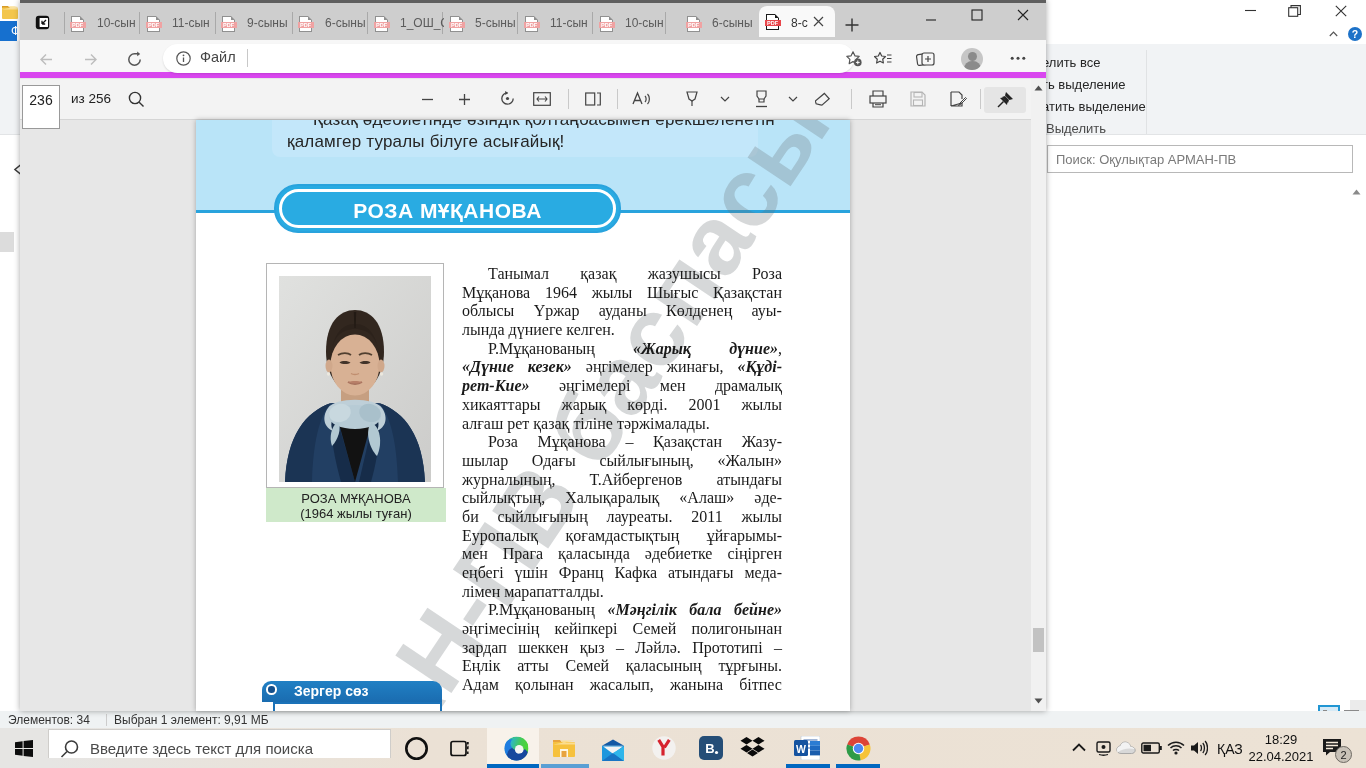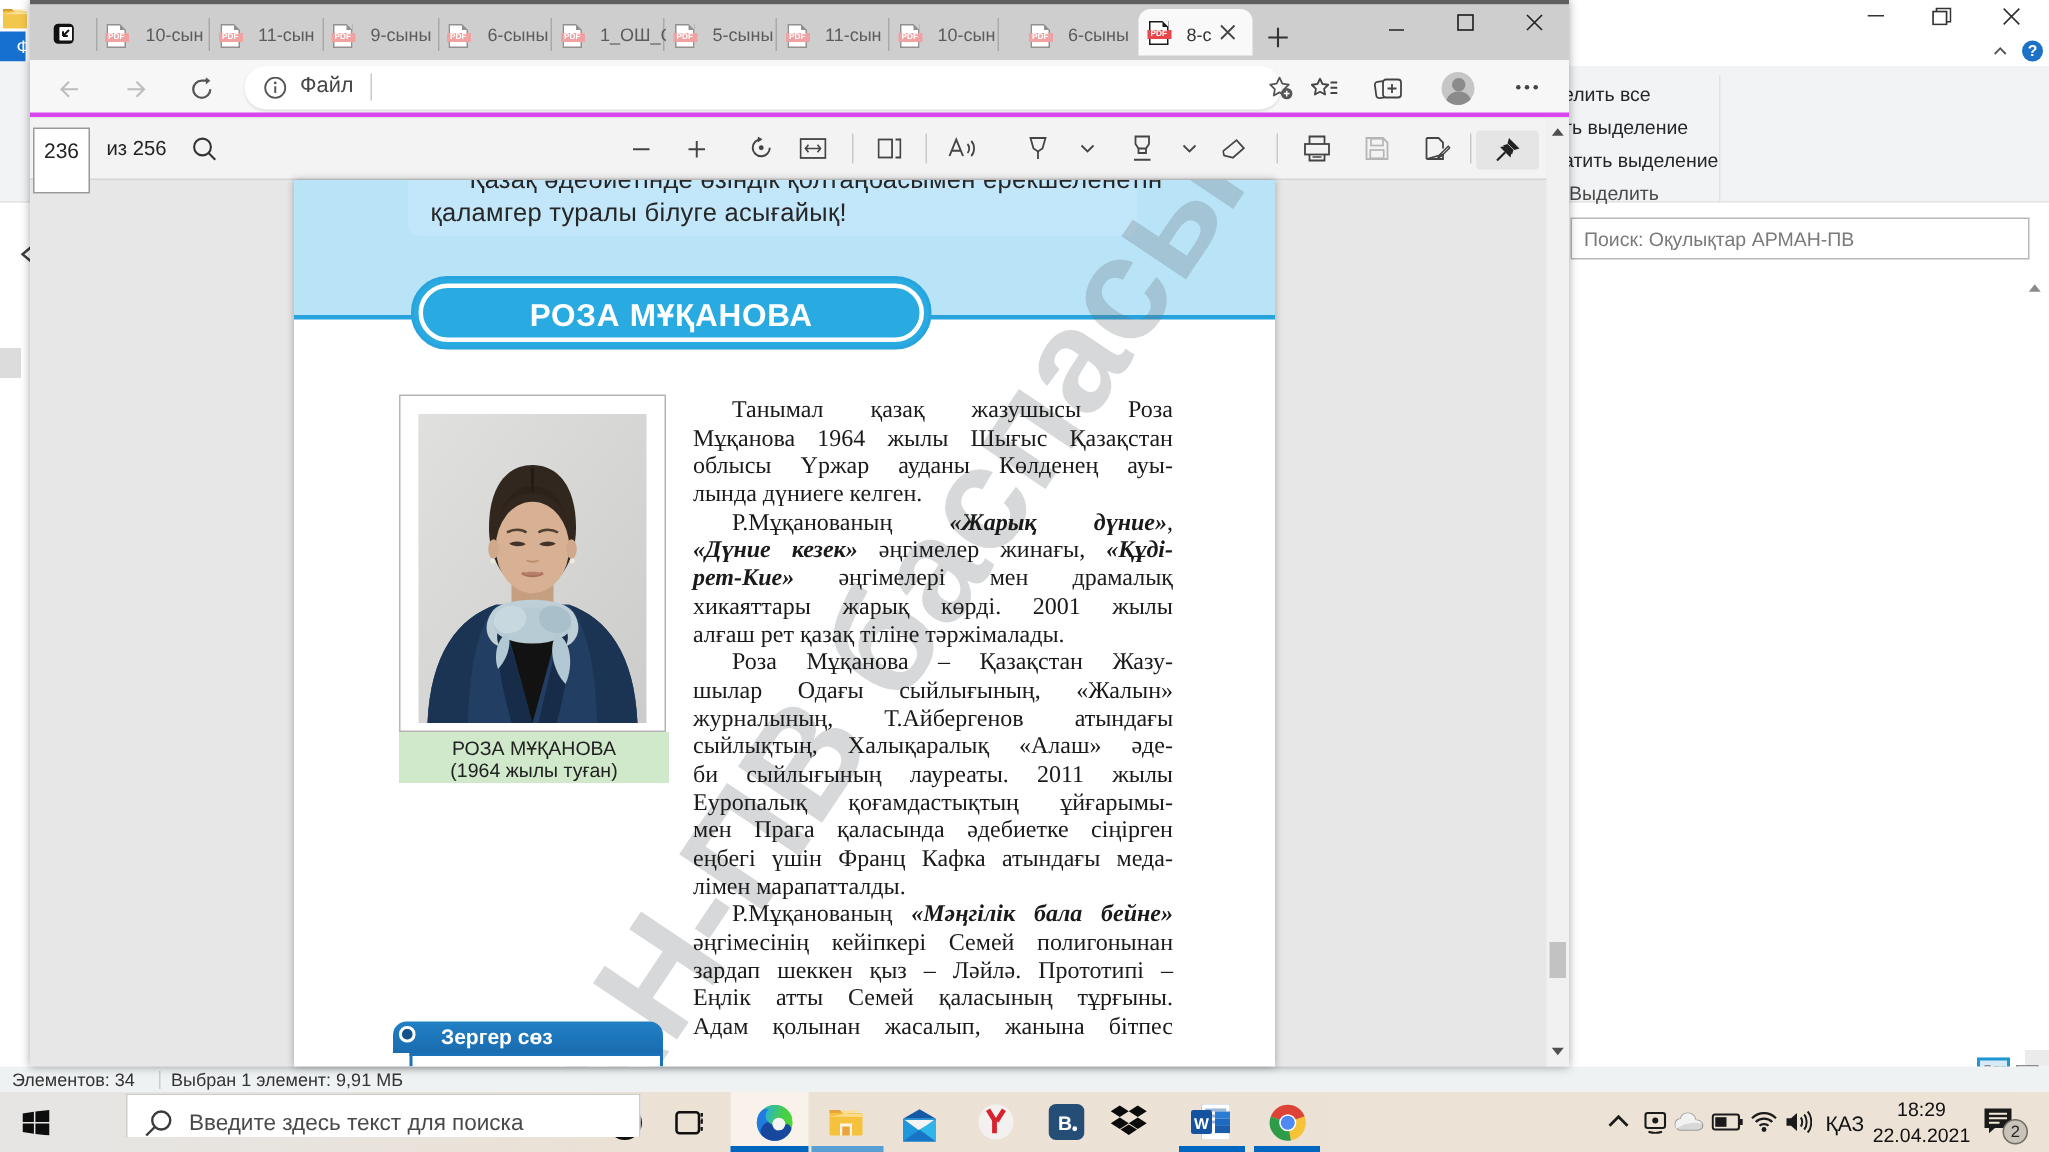--- a/index.html
+++ b/index.html
@@ -11,37 +11,37 @@
 #explorer { left:0; top:0; width:1366px; height:728px; background:#fff; }
 #exp-ribbon { left:0; top:44px; width:1366px; height:91px; background:#f1f3f5; border-bottom:1px solid #e2e4e6; }
 .exp-item { position:absolute; font-size:13px; color:#262626; }
 #exp-sep1 { left:1146px; top:50px; width:1px; height:84px; background:#e0e2e4; }
 #exp-search { left:1047px; top:145px; width:306px; height:28px; background:#fff; border:1px solid #b8b8b8; }
 #exp-search span { position:absolute; left:8px; top:6px; font-size:13px; color:#7a7a7a; }
 #exp-status { left:0; top:711px; width:1366px; height:17px; background:#eff2f3; font-size:12px; color:#333; }
 
 
 #taskbar { left:0; top:728px; width:1366px; height:40px; background:linear-gradient(to right,#e6e5e3 0px,#e6e5e3 48px,#ebe1d5 420px,#ece2d5 100%); }
-#tb-search { left:48px; top:729px; width:343px; height:29px; background:#fff; border:1px solid #cfcdca; border-bottom:none;margin-left:36px; }
+#tb-search { left:48px; top:729px; width:343px; height:29px; background:#fff; border:1px solid #cfcdca; border-bottom:none; }
 #tb-search span { position:absolute; left:41px; top:10px; font-size:15px; color:#4a4a4a; }
 
 
 #edge { left:20px; top:0; width:1026px; height:711px; background:#e7e7e7; box-shadow:0 0 6px rgba(0,0,0,.35); }
 #edge-top { left:0; top:0; width:1026px; height:3px; background:#5f5f5f; }
 #tabbar { left:0; top:3px; width:1026px; height:37px; background:#cecece; }
 .tabsep { position:absolute; top:9px; width:1px; height:22px; background:#a9a9a9; }
 .tabtxt { position:absolute; top:13px; font-size:12px; color:#5b5b5b; white-space:nowrap; overflow:hidden; width:44px; }
 .pdfi { position:absolute; top:13px; width:13px; height:16px; background:#fff; border:1px solid #909090; }
 .pdfi::before { content:""; position:absolute; right:-1px; top:-1px; border-style:solid; border-width:0 4px 4px 0; border-color:#cecece #cecece #909090 #909090; }
 .pdfi::after { content:"PDF"; position:absolute; left:-2.5px; top:4.5px; width:16px; height:6.5px; background:#f0a2a2; color:#fff; font-size:5.5px; font-weight:bold; text-align:center; line-height:6.5px; }
 .pdfi.red { border-color:#1a1a1a; }
 .pdfi.red::after { background:#e8464b; }
 .pdfi.red::before { border-color:#f9f9f9 #f9f9f9 #1a1a1a #1a1a1a; }
 #activetab { position:absolute; left:739px; top:6px; width:76px; height:31px; background:#f9f9f9; border-radius:8px 8px 0 0; }
-#toolbar { left:0; top:40px; width:1026px; height:38px; background:#f7f7f7; border-bottom:3px solid #d946ef; }
+#toolbar { left:0; top:40px; width:1026px; height:38px; background:#f7f7f7; border-bottom:6px solid #d946ef; }
 #addrbar { position:absolute; left:143px; top:4px; width:691px; height:29px; background:#fff; border-radius:15px; box-shadow:0 1px 2px rgba(0,0,0,.12); }
 #pdfbar { left:0; top:79px; width:1011px; height:41px; background:#f3f3f3; border-bottom:1px solid #d5d5d5; }
 #pagebox { position:absolute; left:2px; top:6px; width:38px; height:44px; background:#fff; border:1px solid #999; font-size:14px; color:#222; text-align:center; line-height:28px; }
 #scrollcol { left:1011px; top:79px; width:15px; height:632px; background:#f1f1f1; }
 #scrollthumb { position:absolute; left:2px; top:549px; width:11px; height:24px; background:#c2c2c2; }
 
 
 #pdfpage { left:196px; top:120px; width:654px; height:591px; background:#fff; overflow:hidden; box-shadow:0 0 5px rgba(0,0,0,.3); }
 #band { position:absolute; left:0; top:0; width:654px; height:91px; background:#b9e4f8; }
 #bandline { position:absolute; left:0; top:90px; width:654px; height:2.5px; background:#29a3dd; }

